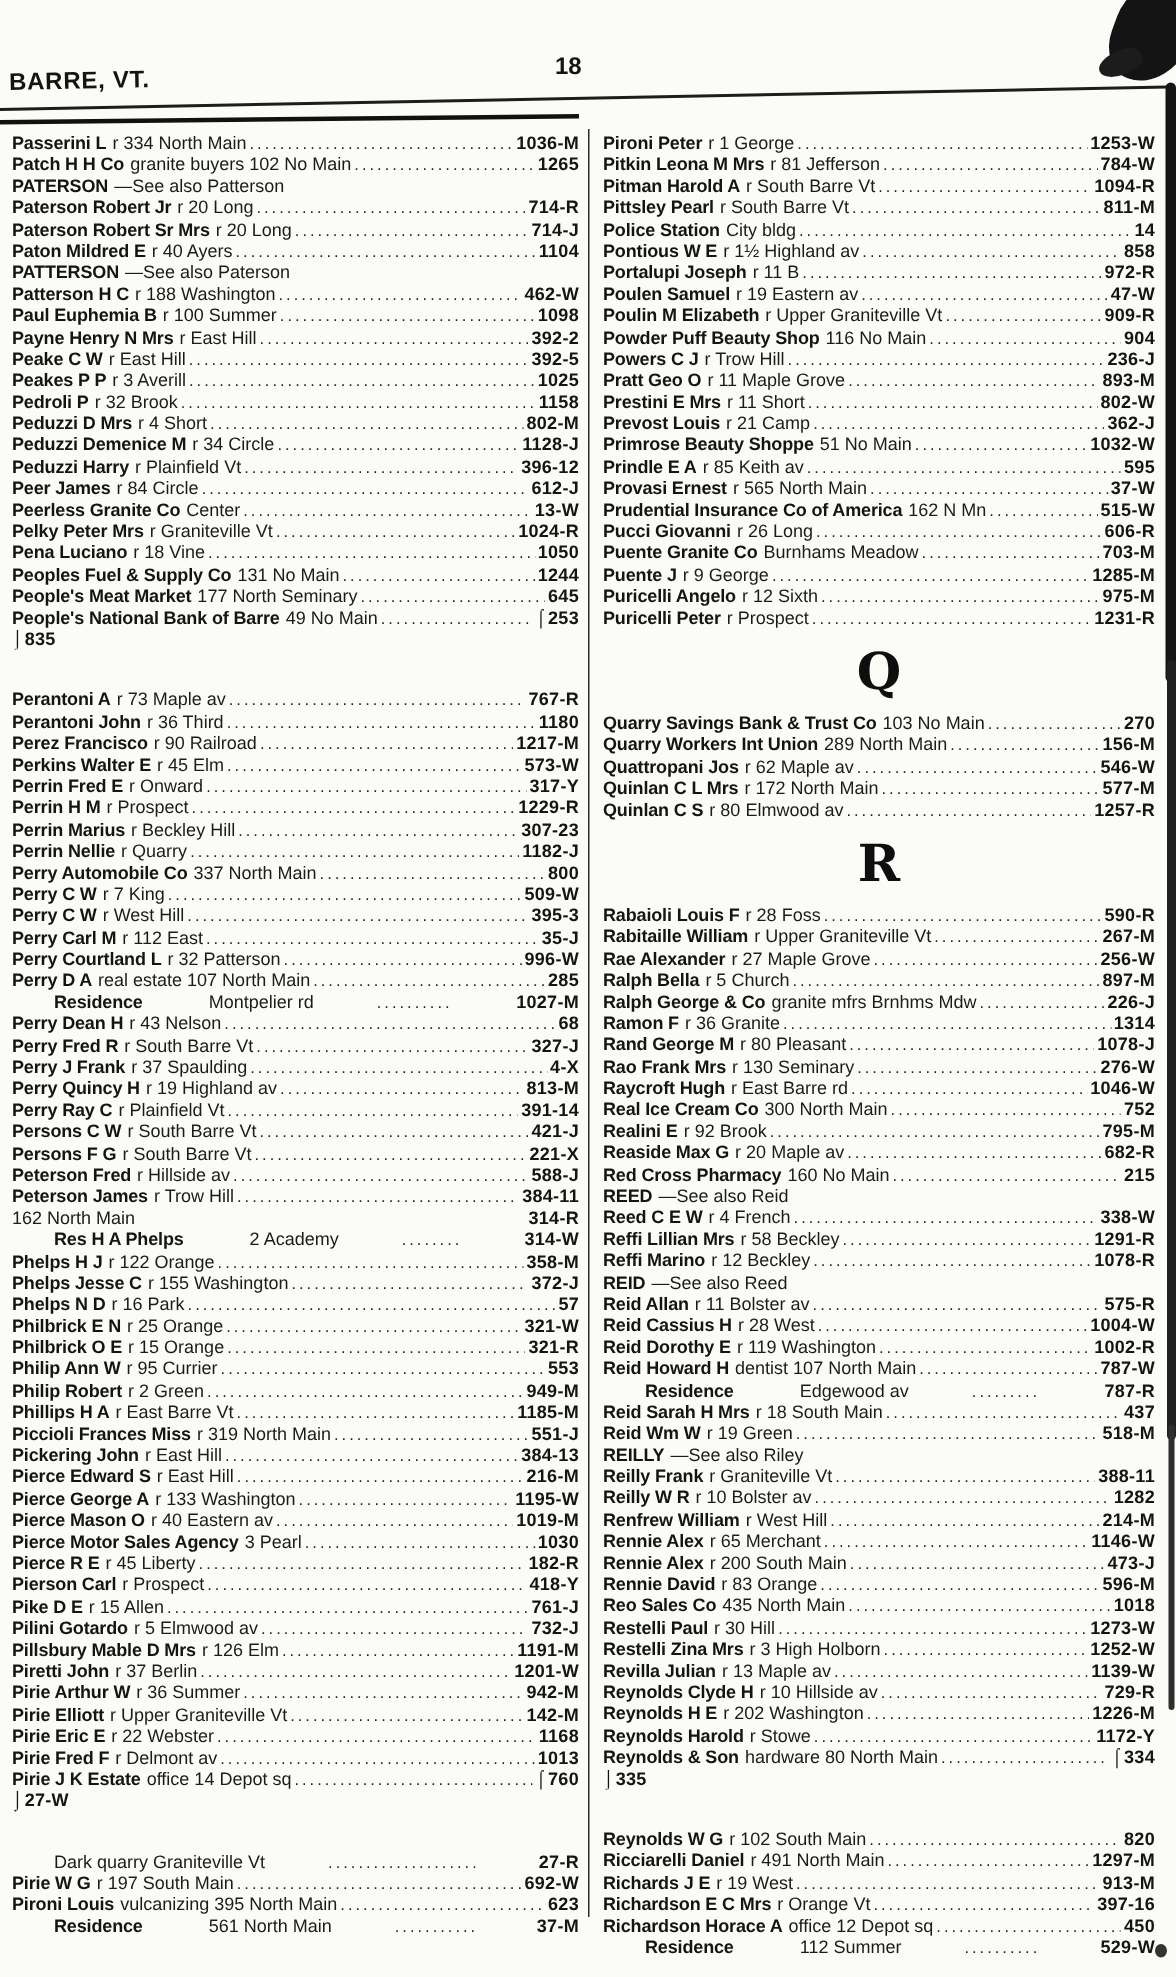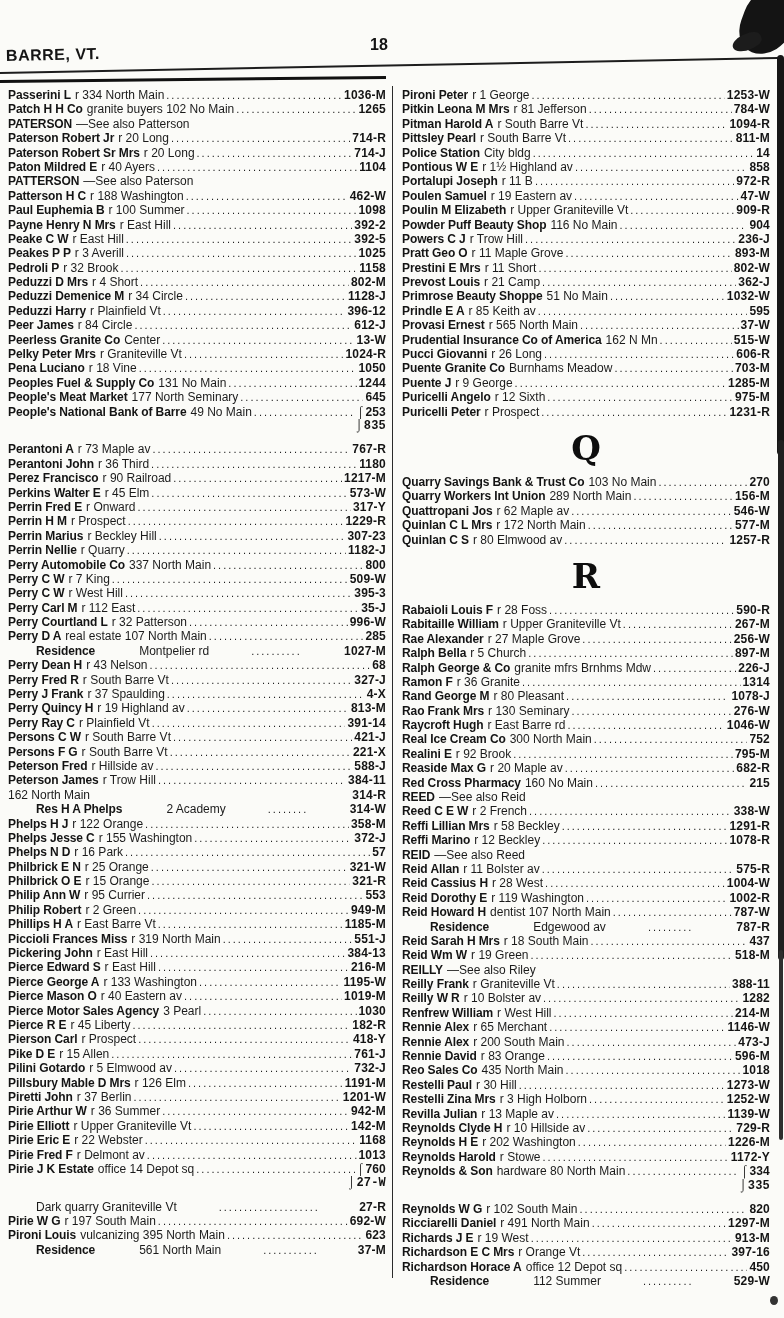--- a/index.html
+++ b/index.html
@@ -22,24 +22,24 @@
   
   .row{display:flex;align-items:baseline;height:14.4px;line-height:14.4px;font-size:12px;white-space:nowrap;overflow:hidden;}
   .row .nm{font-weight:700;margin-right:4px;letter-spacing:-0.1px;flex:0 0 auto;}
   .row .dt{font-weight:400;flex:0 0 auto;color:#1b1b1b;}
   .leader{flex:1 1 auto;overflow:hidden;min-width:2px;margin:0 2px;}
   .leader::after{content:"..........................................................................................";letter-spacing:2px;color:#222;font-size:11px;}
   .num{font-weight:700;flex:0 0 auto;letter-spacing:0.2px;text-align:right;}
   .row.i{padding-left:28px;gap:40px;}
   .row.c{justify-content:space-between;}
   .row.c .dt{margin-right:16px;font-weight:400;}
-  .row.bb{justify-content:flex-end;font-family:Liberation Mono, monospace;}
+  .row.bb{}
   .row.bt .num::before{content:"\2320";font-weight:400;margin-right:1px;}
   .row.bb .num::before{content:"\2321";font-weight:400;margin-right:1px;}
-  .row.gap{margin-top:9px;}
+  .row.gap{margin-top:26px;}
   .section-letter{
     text-align:center;font-family:"DejaVu Serif","Liberation Serif",serif;
     font-size:34px;font-weight:700;height:46px;line-height:46px;margin:6px 0 4px 0;color:#0e0e0e;
   }
   
   .artifact{position:absolute;background:#1a1a1a;}
   .artifact-corner{right:-10px;top:-10px;width:52px;height:66px;border-radius:45% 10% 60% 40%;transform:rotate(20deg);background:#141414;}
   .artifact-hook{right:22px;top:34px;width:30px;height:16px;border-radius:50% 50% 40% 60%;transform:rotate(-25deg);background:#1c1c1c;}
   .artifact-band1{right:0;top:55px;width:7px;height:400px;border-radius:4px;background:#161616;}
   .artifact-band2{right:0;top:440px;width:6px;height:520px;border-radius:3px;background:#202020;}
@@ -776,21 +776,21 @@
           <span class="dt">160 No Main</span>
           <span class="leader"></span>
           <span class="num">215</span>
         </div>
         <div class="row x">
           <span class="nm">REED</span>
           <span class="dt">—See also Reid</span>
         </div>
         <div class="row n">
           <span class="nm">Reed C E W</span>
-          <span class="dt">r 2 French</span>
+          <span class="dt">r 4 French</span>
           <span class="leader"></span>
           <span class="num">338-W</span>
         </div>
         <div class="row n">
           <span class="nm">Reffi Lillian Mrs</span>
           <span class="dt">r 58 Beckley</span>
           <span class="leader"></span>
           <span class="num">1291-R</span>
         </div>
         <div class="row n">

